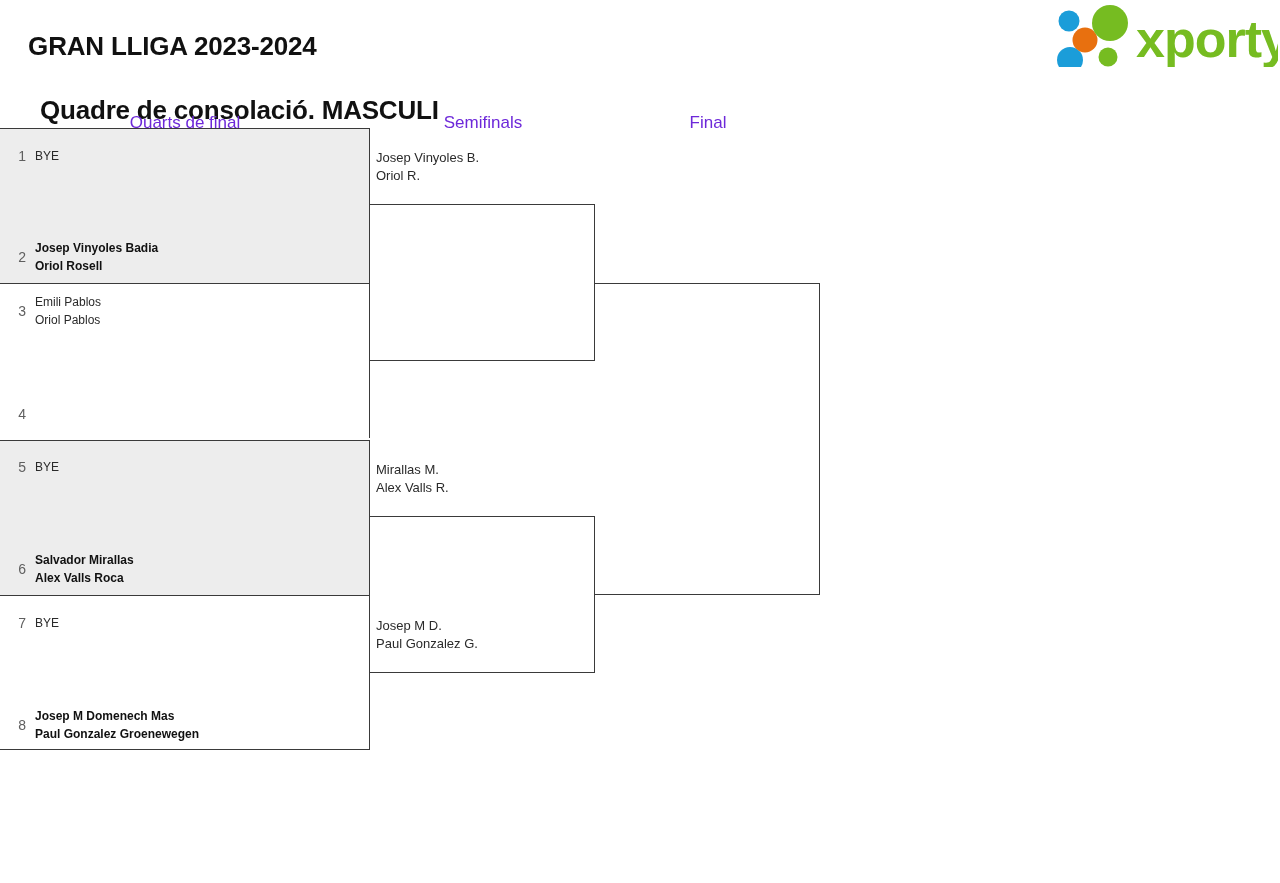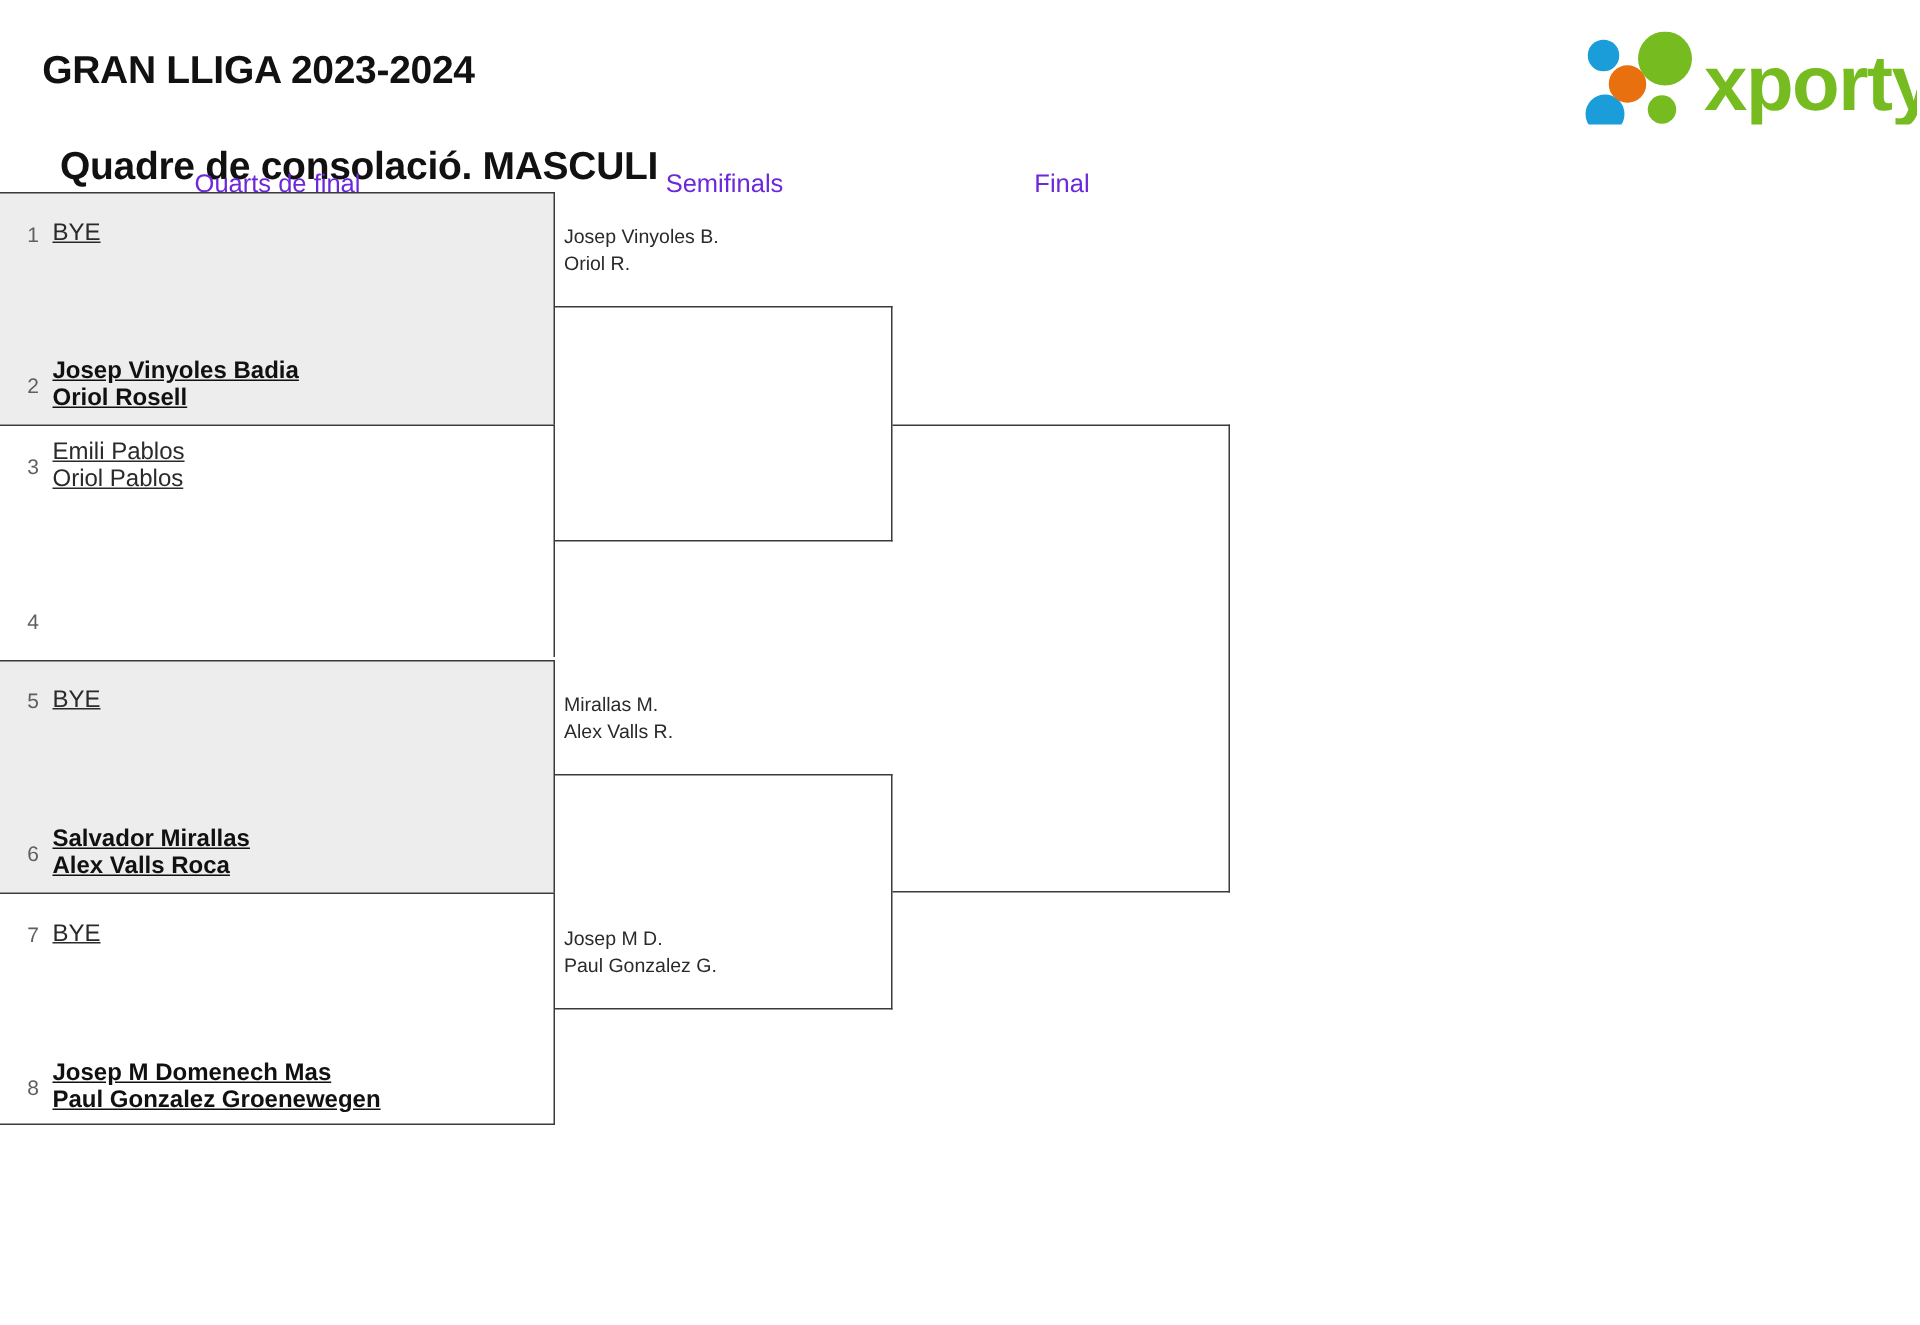--- a/index.html
+++ b/index.html
@@ -13,21 +13,21 @@
 
   
   .title{
     position:absolute;left:0px;top:-2px;
     font-size:26px;font-weight:700;color:#111111;
     line-height:32px;letter-spacing:-0.2px;white-space:pre;
   }
   .title .l2{display:block;margin-left:40px;}
 
   .logo{
-    position:absolute;left:1050px;top:21px;
+    position:absolute;left:1050px;top:5px;
     width:228px;height:62px;
   }
   .logo svg{display:block;}
 
   
   .round-head{
     position:absolute;top:113px;
     font-size:17px;font-weight:400;color:#6d28d9;
     text-align:center;white-space:nowrap;
   }
@@ -48,23 +48,22 @@
   .qf.last{border-bottom:1px solid #3a3a3a;}
   .qf.shaded{background:#ededed;}
   .qf.plain{background:#ffffff;}
 
   .slot{position:absolute;left:0px;width:370px;display:flex;align-items:center;}
   .slot .seed{
     width:26px;text-align:right;padding-right:0px;
     font-size:14px;color:#5f5f5f;flex:0 0 26px;line-height:15px;
   }
   .slot .names{
-    padding-left:9px;font-size:16px;line-height:18px;color:#2a2a2a;
+    padding-left:9px;font-size:12px;line-height:18px;color:#2a2a2a;
     white-space:nowrap;
-    text-decoration:underline;
   }
   .slot .names.win{font-weight:700;color:#111111;}
   .slot .names .n2{display:block;}
   .slot.single .names{line-height:16px;}
 
   
   .conn{
     position:absolute;box-sizing:border-box;
     border-top:1px solid #3a3a3a;
     border-right:1px solid #3a3a3a;

